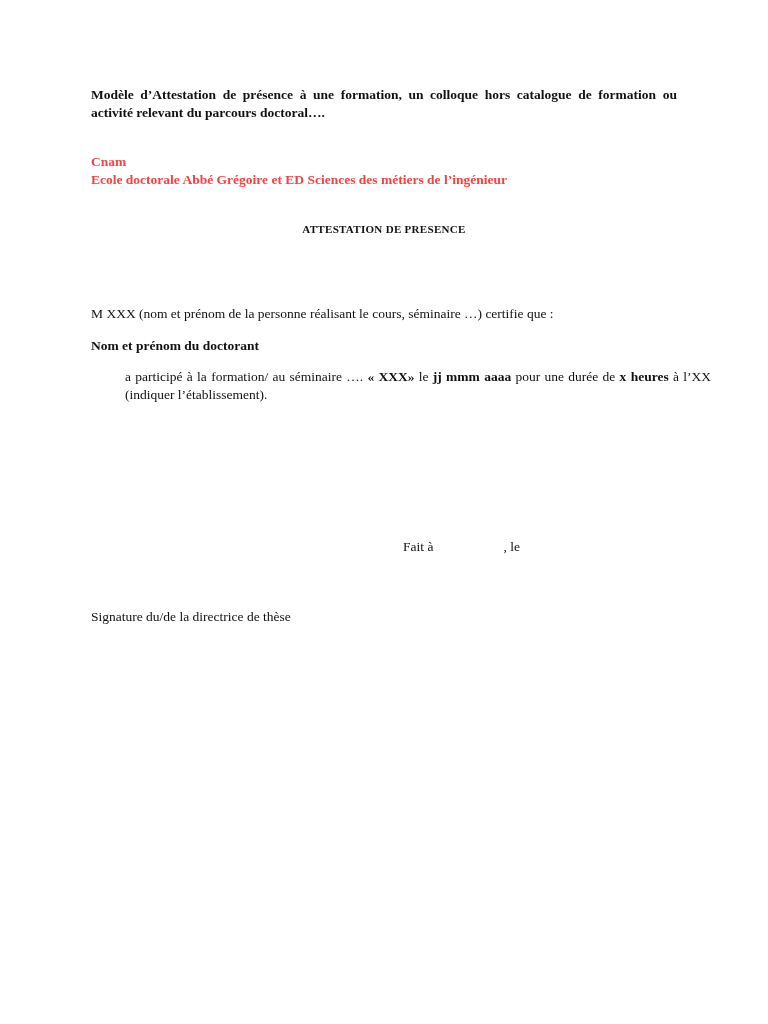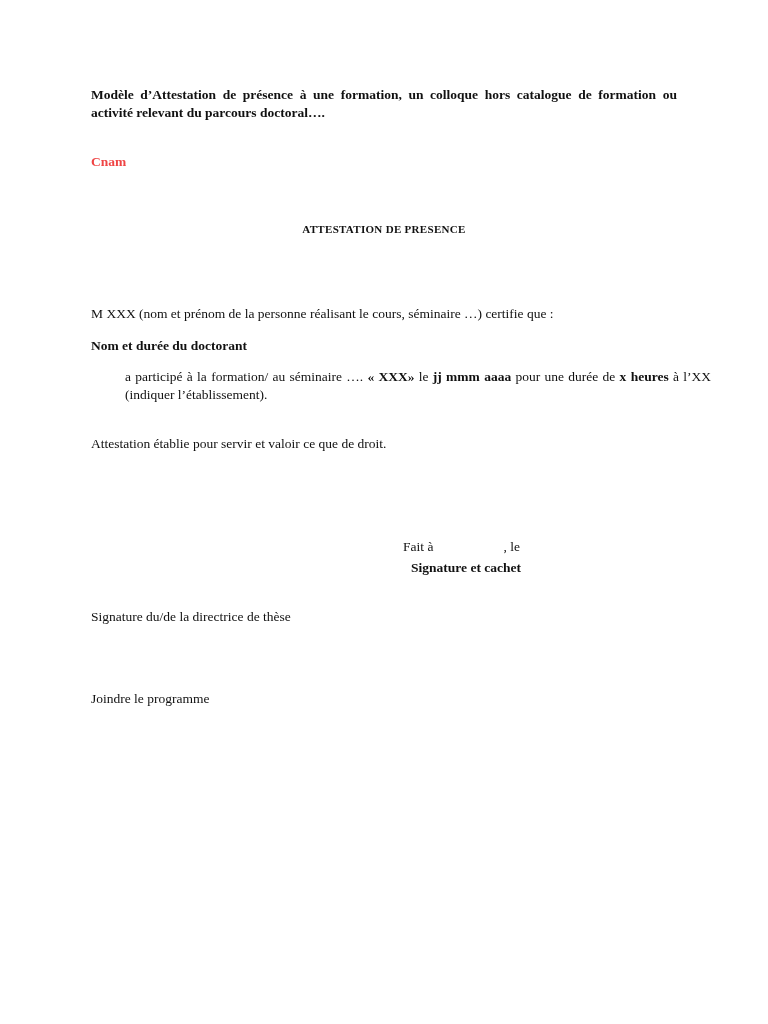--- a/index.html
+++ b/index.html
@@ -30,31 +30,29 @@
     .sig-dir { top: 608px; }
     .joindre { top: 690px; }
   </style>
 </head>
 <body>
 
 <div class="page">
   <div class="blk just title">Modèle d’Attestation de présence à une formation, un colloque hors catalogue de formation ou activité relevant du parcours doctoral….</div>
 
   <div class="blk blue cnam">Cnam</div>
+  <div class="blk blue ecole">Ecole doctorale Abbé Grégoire et ED Sciences des métiers de l’ingénieur</div>
 
   <div class="blk heading">ATTESTATION DE PRESENCE</div>
 
   <div class="blk certify">M XXX (nom et prénom de la personne réalisant le cours, séminaire …) certifie que :</div>
 
-  <div class="blk doctorant">Nom et durée du doctorant</div>
+  <div class="blk doctorant">Nom et prénom du doctorant</div>
 
   <div class="blk just participe"><span>a participé à la formation/ au séminaire …. </span><b>« XXX»</b><span> le </span><b>jj mmm aaaa</b><span> pour une durée de </span><b>x heures</b><span> à l’XX (indiquer l’établissement).</span></div>
 
-  <div class="blk valoir">Attestation établie pour servir et valoir ce que de droit.</div>
 
   <div class="blk fait"><span>Fait à</span><span class="gap"></span><span>, le</span></div>
 
-  <div class="blk cachet">Signature et cachet</div>
 
   <div class="blk sig-dir">Signature du/de la directrice de thèse</div>
 
-  <div class="blk joindre">Joindre le programme</div>
 </div>
 
 </body></html>

